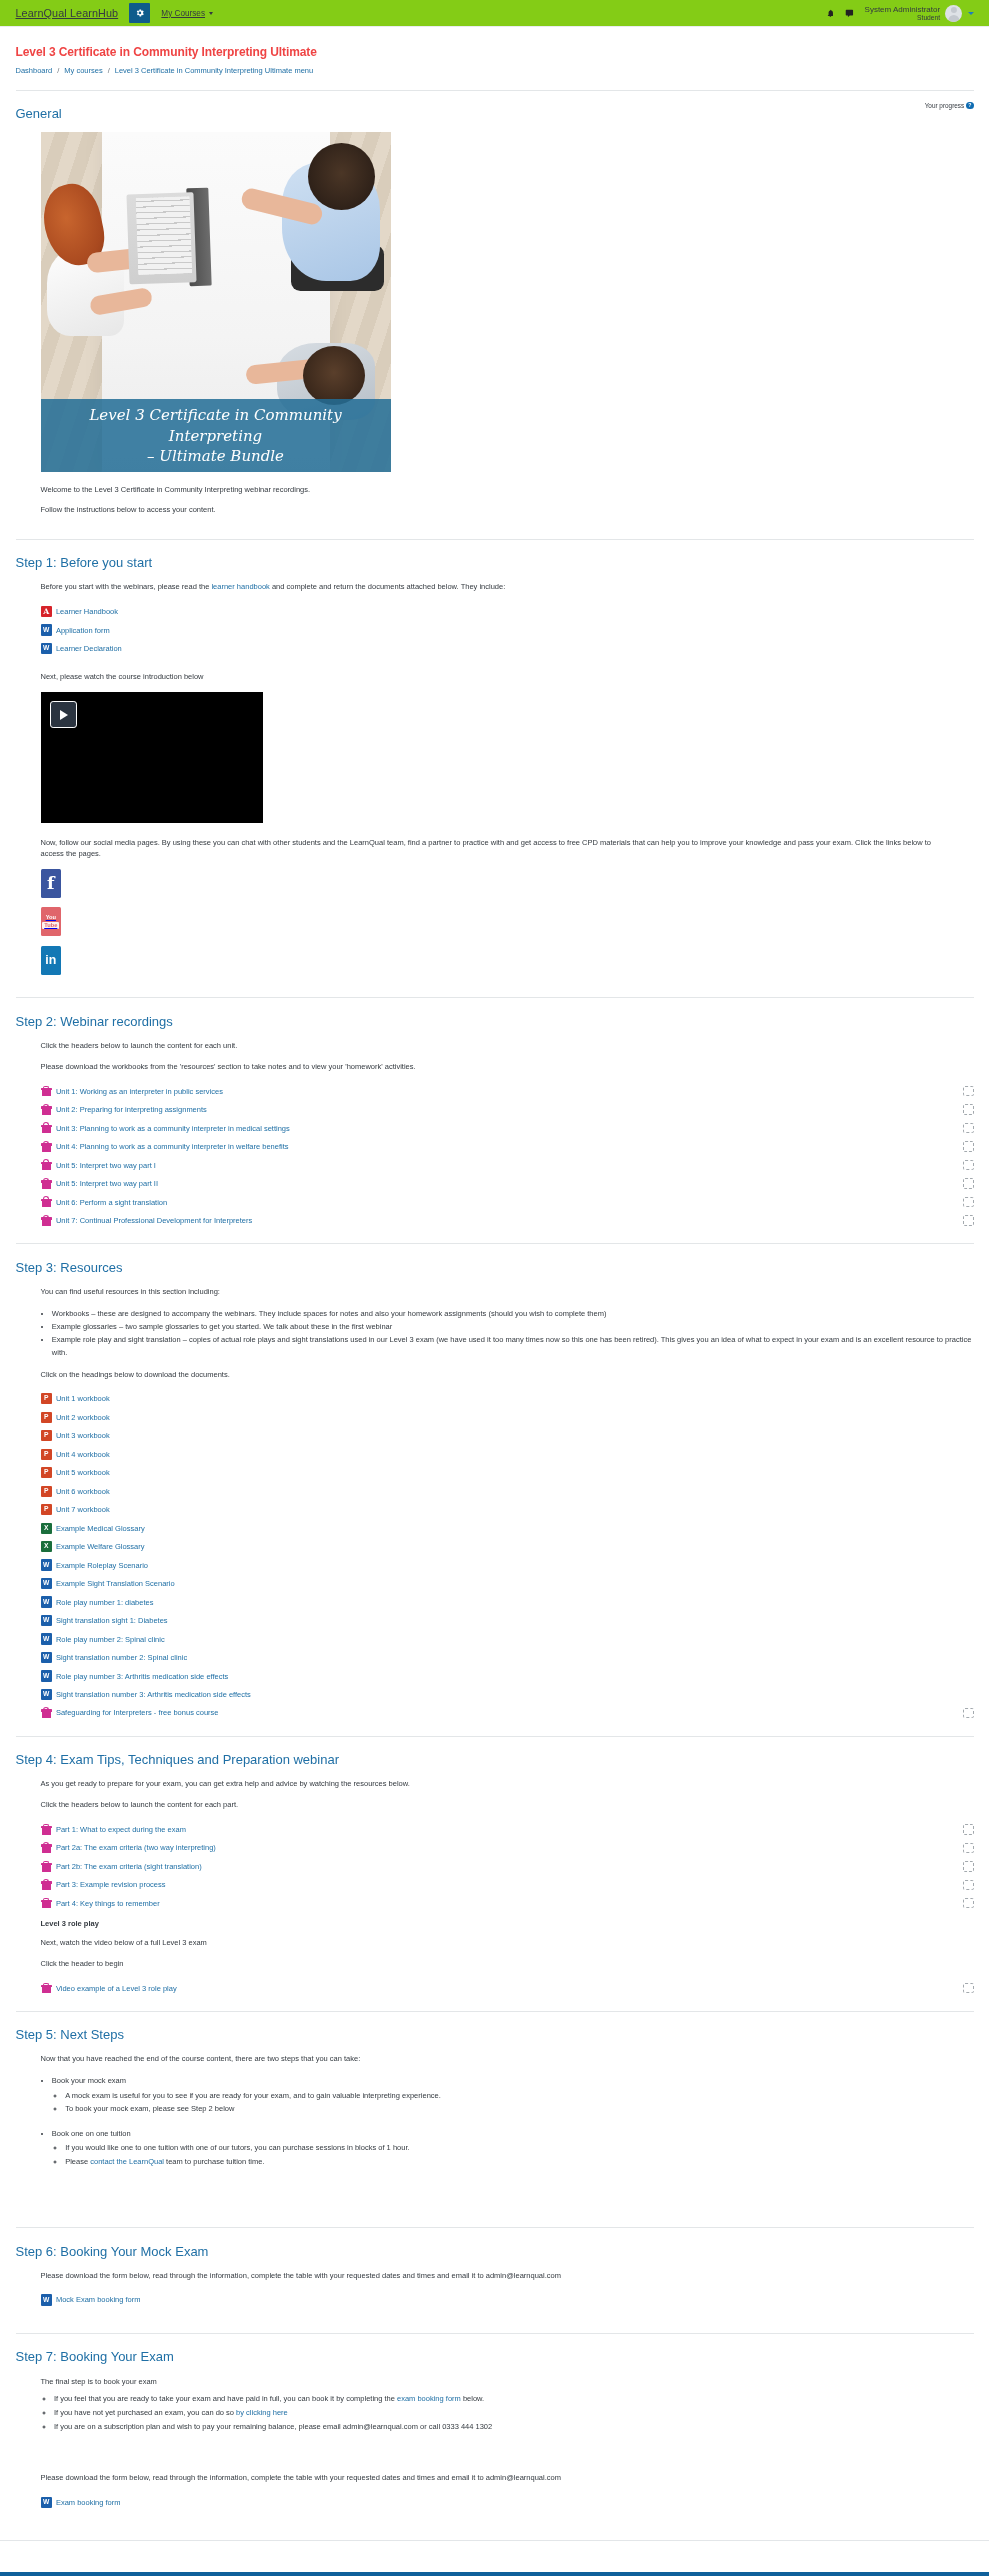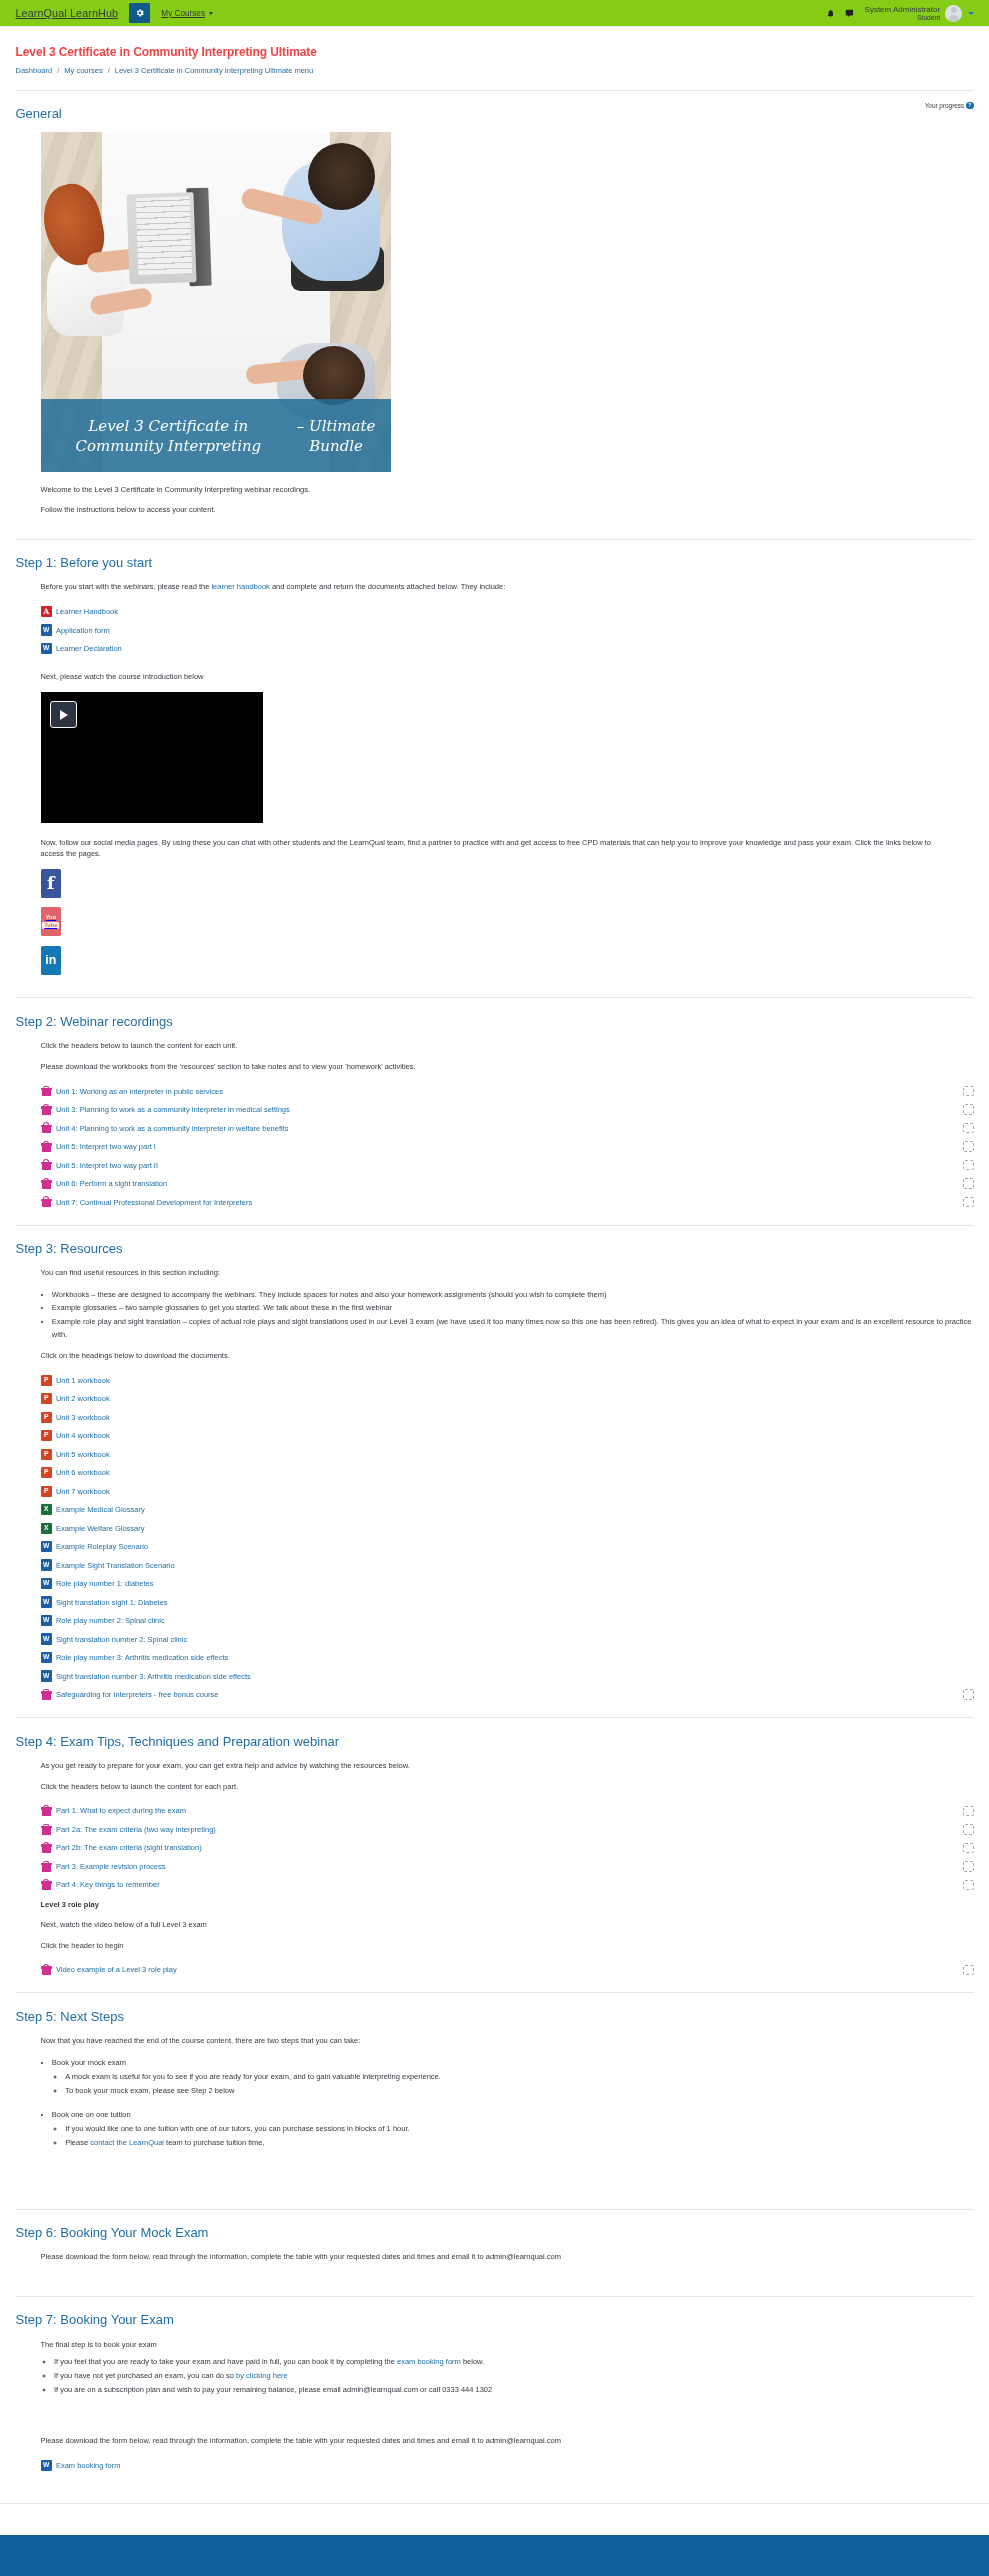--- a/index.html
+++ b/index.html
@@ -220,21 +220,21 @@
   .p3 .hair { position:absolute; right:15.5px; bottom:10.3px; width:62px; height:59px;
     background:radial-gradient(ellipse at 50% 45%, #5a3f2b 0%, #38261a 75%); border-radius:50%; }
   .p3 .body { position:absolute; right:5.2px; bottom:-5.2px; width:98px; height:77px;
     background:linear-gradient(160deg,#d7dde3,#b7bfc7); border-radius:40% 30% 25% 40%; }
   .p3 .arm { position:absolute; right:57px; bottom:35px; width:77px; height:18.5px;
     background:#e8b79a; border-radius:9.3px; transform:rotate(-6deg); }
   .caption-band {
     position:absolute; left:0; right:0; bottom:0;
     height:73px;
     background:rgba(35,110,150,.86);
-    display:flex; flex-direction:row; align-items:center; justify-content:center;
+    display:flex; flex-direction:column; align-items:center; justify-content:center;
     color:#fff;
     font-family:"DejaVu Serif", serif;
     font-style:italic;
     font-size:15px;
     line-height:1.35;
     text-align:center;
     padding:0 7.2px;
   }
 
   
@@ -487,20 +487,29 @@
       <p class="para">Click the headers below to launch the content for each unit.</p>
       <p class="para">Please download the workbooks from the 'resources' section to take notes and to view your 'homework' activities.</p>
       <div id="step2-units">
           <div class="act-row">
             <span class="fileicon ic-scorm">
               <span class="lid"></span>
               <span class="box"></span>
               <span class="bow"></span>
             </span>
             <a class="act-link" href="#">Unit 1: Working as an interpreter in public services</a>
+            <span class="completion-box"></span>
+          </div>
+          <div class="act-row">
+            <span class="fileicon ic-scorm">
+              <span class="lid"></span>
+              <span class="box"></span>
+              <span class="bow"></span>
+            </span>
+            <a class="act-link" href="#">Unit 2: Preparing for interpreting assignments</a>
             <span class="completion-box"></span>
           </div>
           <div class="act-row">
             <span class="fileicon ic-scorm">
               <span class="lid"></span>
               <span class="box"></span>
               <span class="bow"></span>
             </span>
             <a class="act-link" href="#">Unit 3: Planning to work as a community interpreter in medical settings</a>
             <span class="completion-box"></span>
@@ -735,20 +744,24 @@
         </li>
       </ul>
       <div style="height:36px"></div>
     </div>
   </div>
 
   <div class="section">
     <h3 class="section-title">Step 6: Booking Your Mock Exam</h3>
     <div class="section-body">
       <p class="para">Please download the form below, read through the information, complete the table with your requested dates and times and email it to admin@learnqual.com</p>
+      <div class="act-row">
+        <span class="fileicon ic-word">W</span>
+        <a class="act-link" href="#">Mock Exam booking form</a>
+      </div>
       <div style="height:10.3px"></div>
     </div>
   </div>
 
   <div class="section">
     <h3 class="section-title">Step 7: Booking Your Exam</h3>
     <div class="section-body">
       <p class="para tight">The final step is to book your exam</p>
       <ul class="sub" style="margin-bottom:38px;">
         <li><span>If you feel that you are ready to take your exam and have paid in full, you can book it by completing the </span><a href="#">exam booking form</a><span> below.</span></li>

